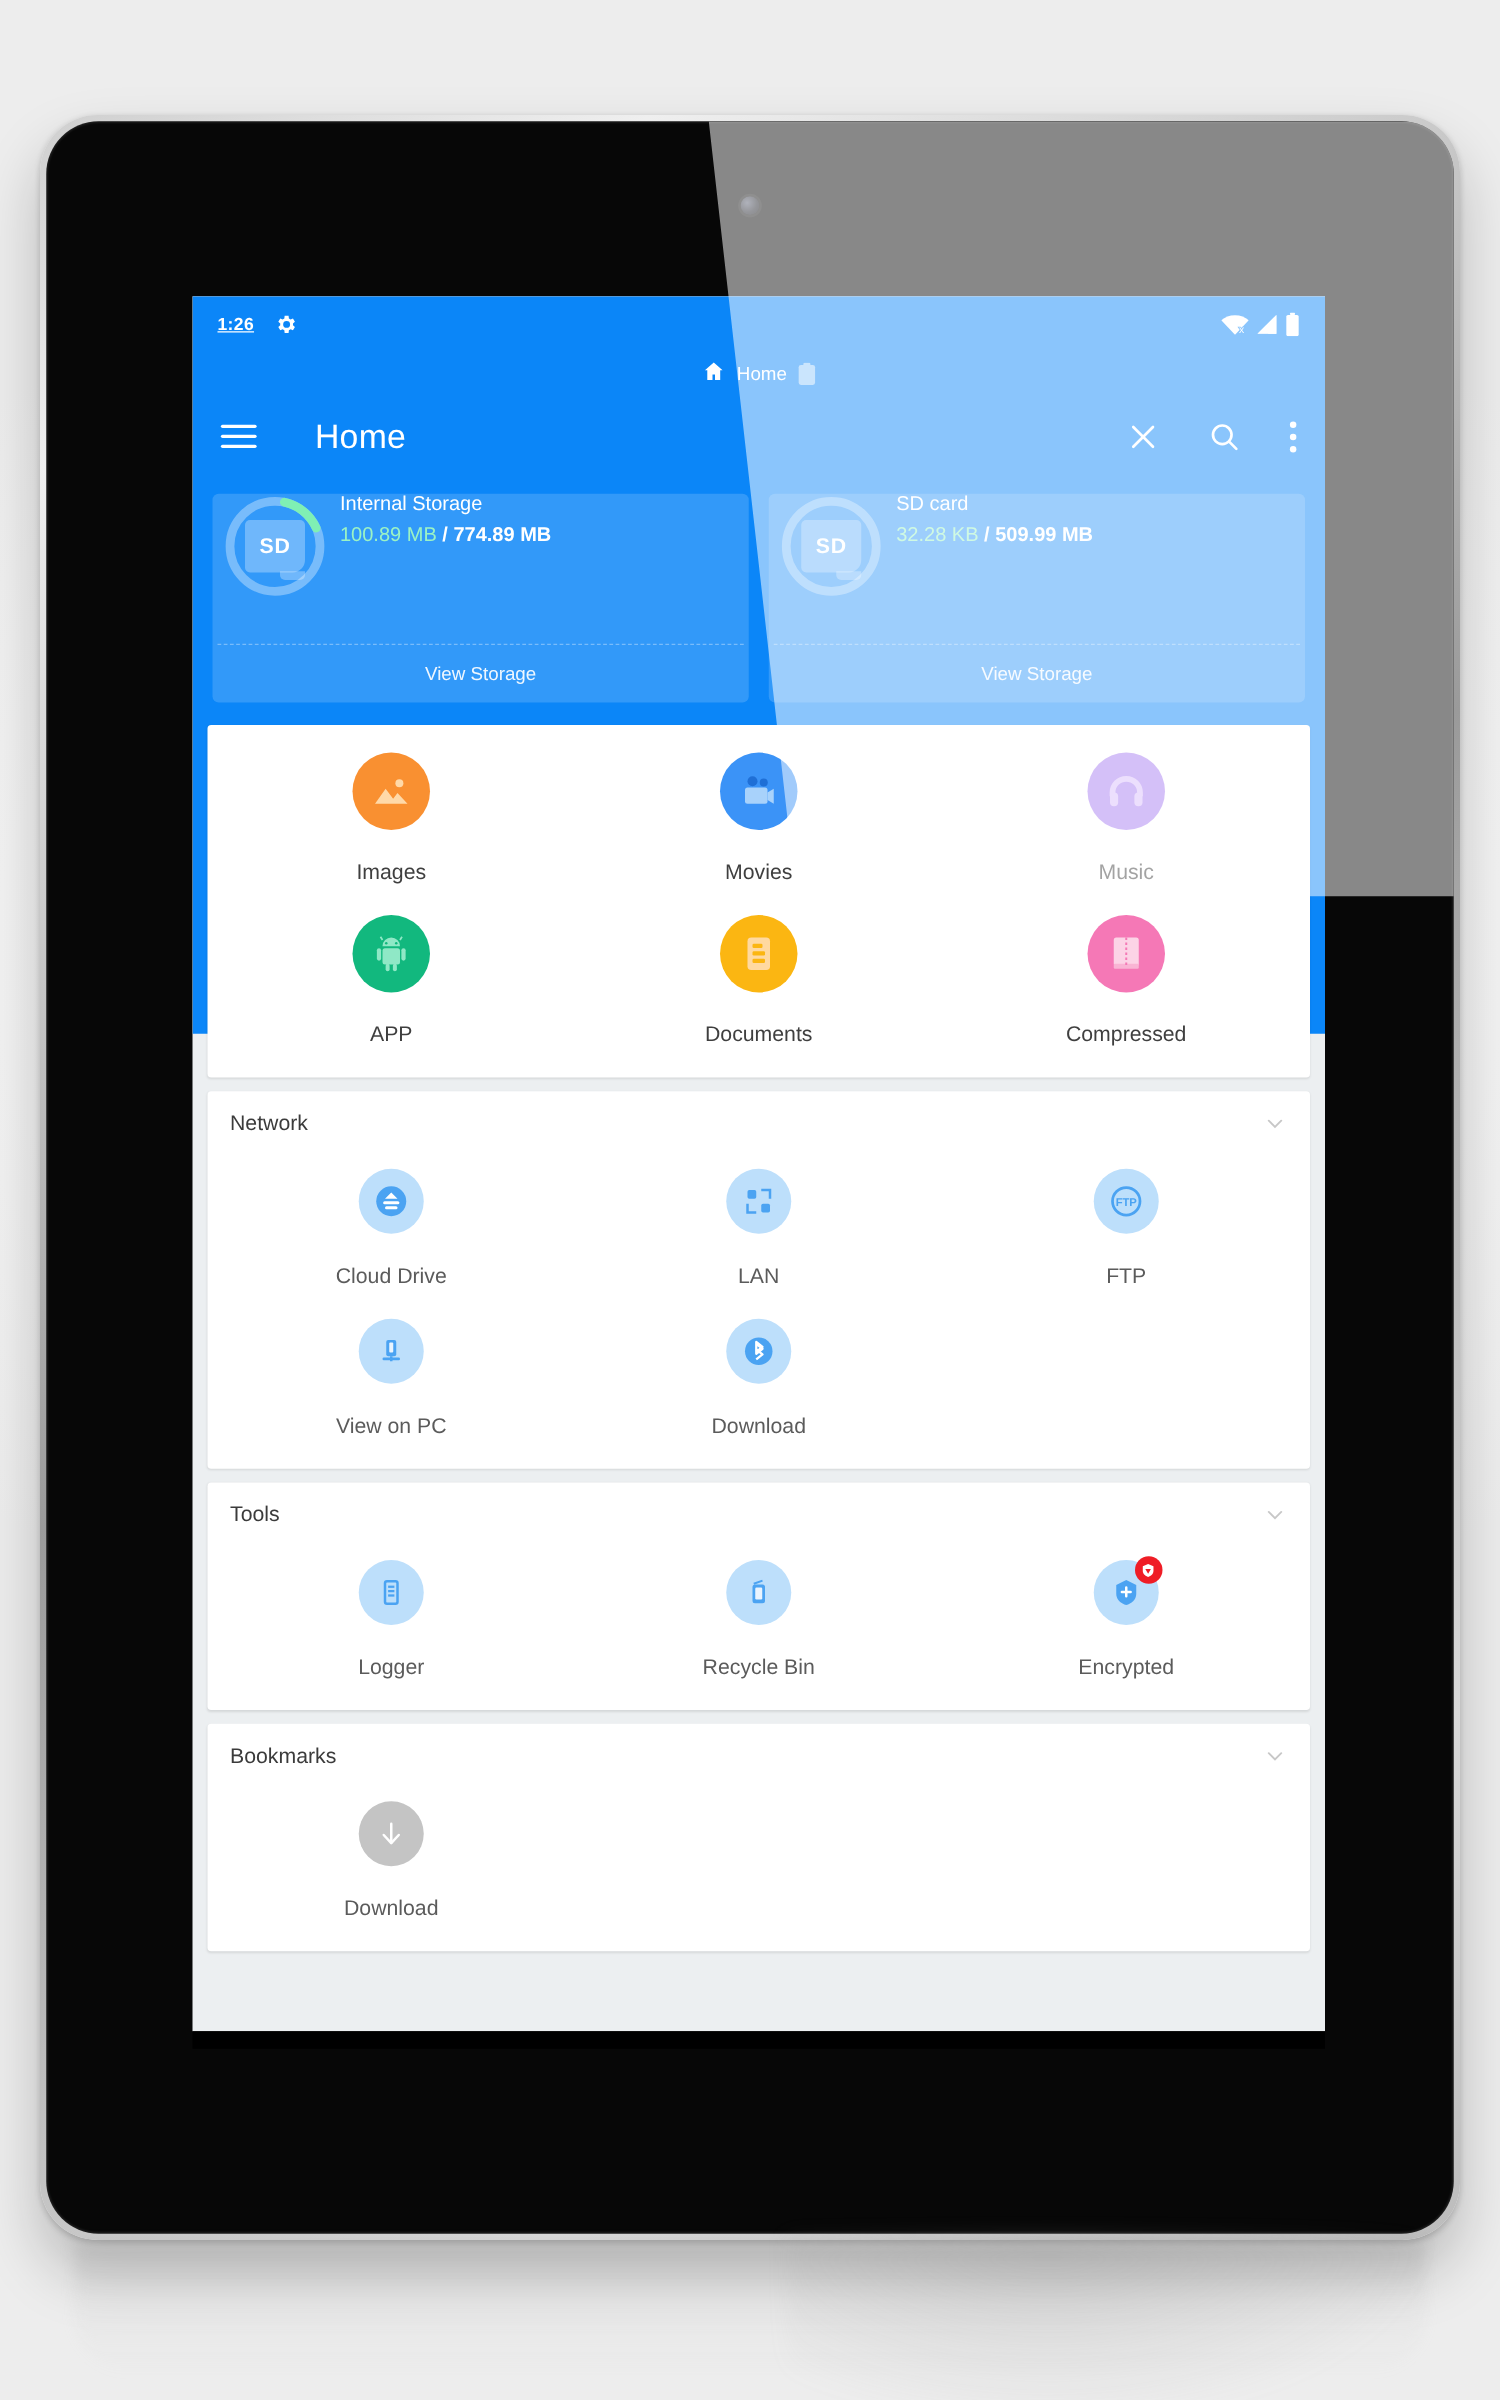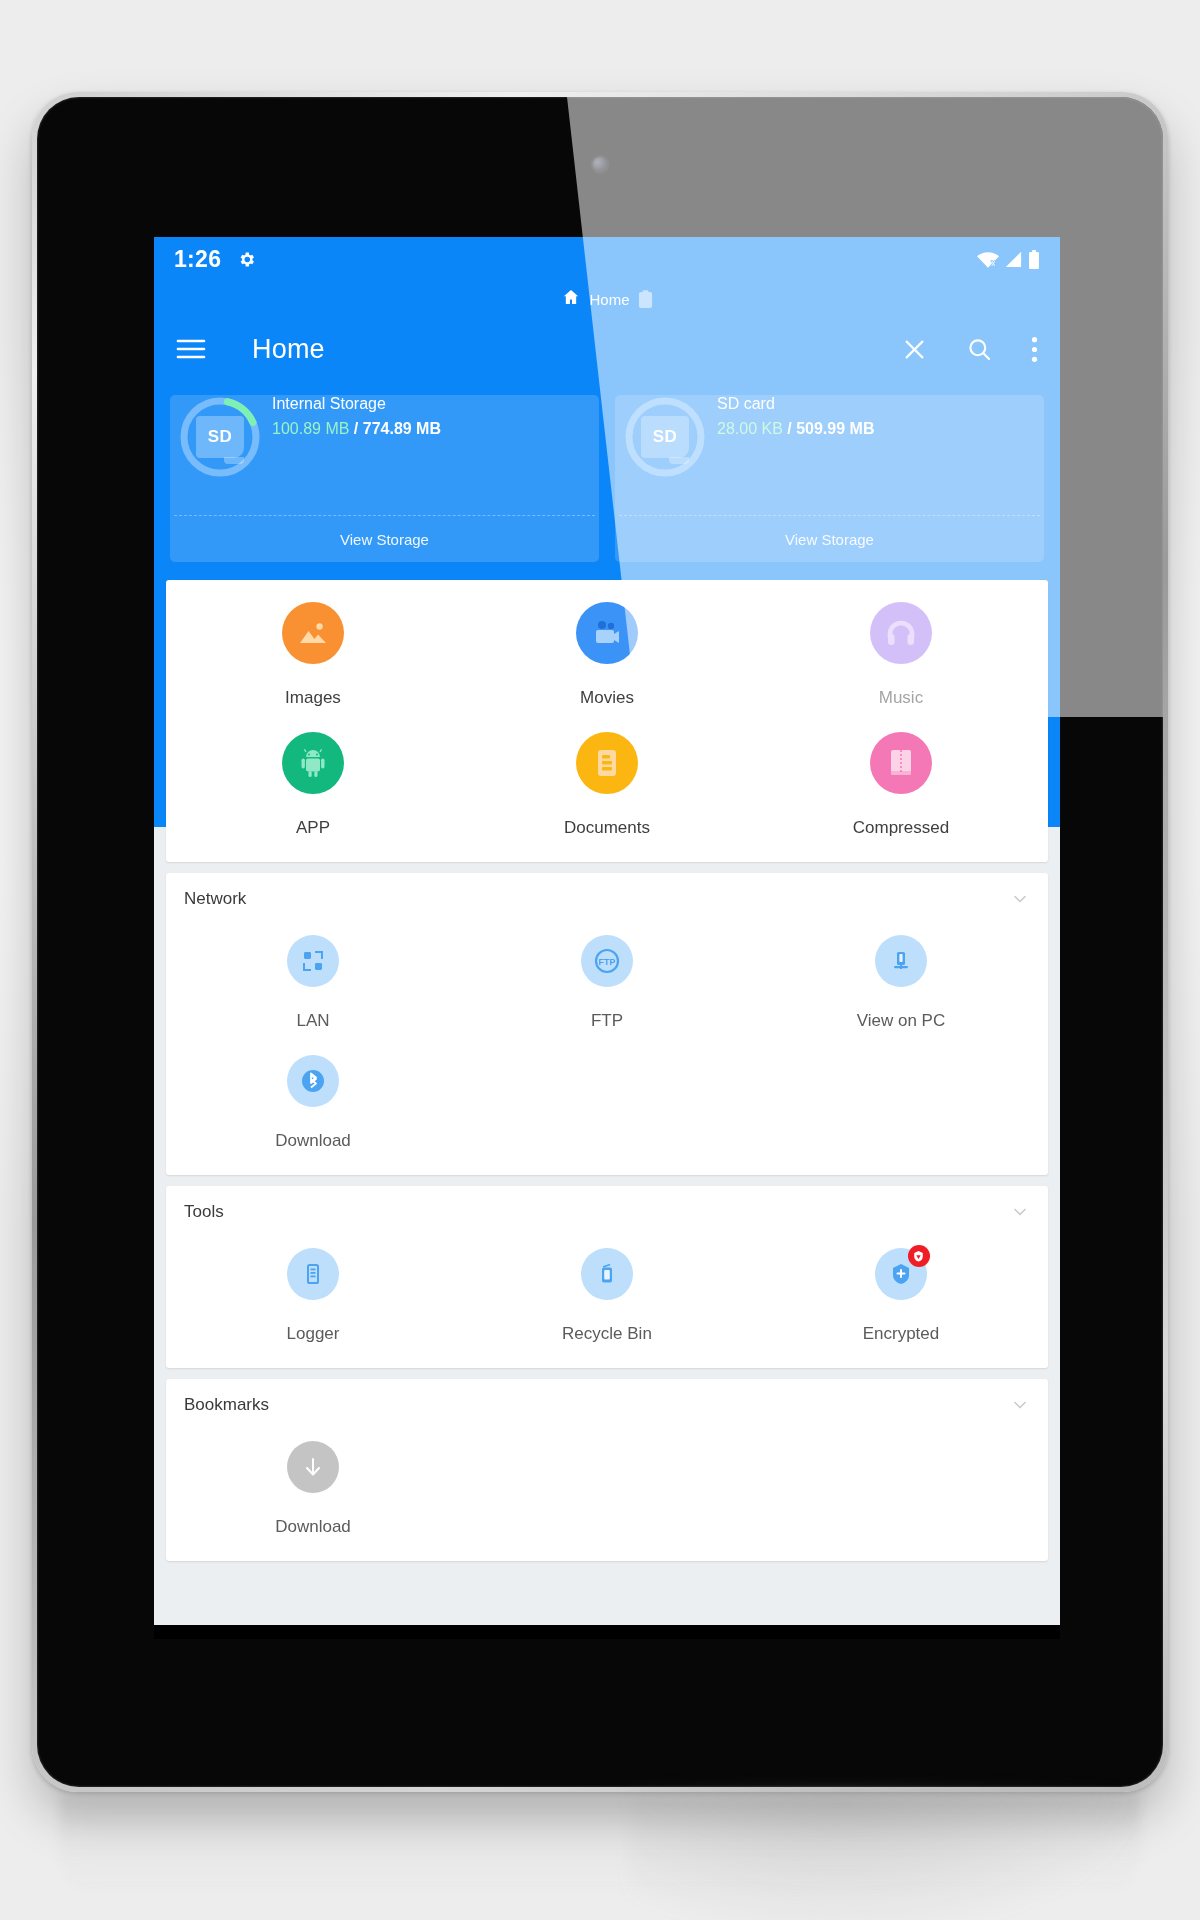--- a/index.html
+++ b/index.html
@@ -58,21 +58,21 @@
   }
 
   
   .statusbar{
     position:relative; z-index:3;
     height:44px;
     display:flex; align-items:center;
     padding:0 20px;
     color:#fff;
   }
-  .sb-time{ font-size:23px; font-weight:bold; letter-spacing:.3px; }
+  .sb-time{ font-size:14px; font-weight:bold; letter-spacing:.3px;text-decoration:underline; }
   .sb-gear{ margin-left:16px; display:flex; align-items:center; }
   .sb-right{ margin-left:auto; display:flex; align-items:center; gap:5px; }
   .sb-right svg{ display:block; }
 
   
   .breadcrumb{
     position:relative; z-index:3;
     height:36px;
     display:flex; align-items:center; justify-content:center;
     gap:8px;
@@ -332,21 +332,21 @@
           <div class="sc-top">
             <div class="ring">
               <svg width="84" height="84" viewBox="0 0 84 84">
                 <circle cx="42" cy="42" r="36" fill="none" stroke="rgba(255,255,255,.34)" stroke-width="7"></circle>
               </svg>
               <span class="sd">SD</span>
             </div>
             <div class="sc-text">
               <div class="sc-name">SD card</div>
               <div class="sc-size">
-                <span class="sc-used">28.00 KB</span><span> / </span><span>509.99 MB</span>
+                <span class="sc-used">32.28 KB</span><span> / </span><span>509.99 MB</span>
               </div>
             </div>
           </div>
           <div class="sc-divider"></div>
           <div class="sc-btn">View Storage</div>
         </div>
       </div>
 
       <div class="content">
 
@@ -433,20 +433,31 @@
           <div class="card-head">
             <span class="ttl">Network</span>
             <span class="chev">
               <svg width="20" height="20" viewBox="0 0 24 24" fill="none" stroke="#555" stroke-width="1.8" stroke-linecap="round">
                   <polyline points="6,9 12,15 18,9"></polyline>
                 </svg>
             </span>
           </div>
           <div class="grid">
 
+            <div class="cell">
+              <span class="ico sm" style="background:#bddffb">
+                <svg width="30" height="30" viewBox="0 0 30 30">
+                    <circle cx="15" cy="15" r="12" fill="#4ba3f2"></circle>
+                    <path d="M15 8l5 5h-10z" fill="#fff"></path>
+                    <rect x="8.5" y="15" width="13" height="2.4" rx="1.2" fill="#fff"></rect>
+                    <rect x="10" y="19" width="10" height="2.4" rx="1.2" fill="#fff"></rect>
+                  </svg>
+              </span>
+              <span class="lbl soft">Cloud Drive</span>
+            </div>
 
             <div class="cell">
               <span class="ico sm" style="background:#bddffb">
                 <svg width="30" height="30" viewBox="0 0 30 30" fill="#4ba3f2">
                     <rect x="6" y="6" width="7" height="7" rx="1.4"></rect>
                     <rect x="17" y="17" width="7" height="7" rx="1.4"></rect>
                     <path d="M17 6h7v7M13 24H6v-7" fill="none" stroke="#4ba3f2" stroke-width="2"></path>
                   </svg>
               </span>
               <span class="lbl soft">LAN</span>

